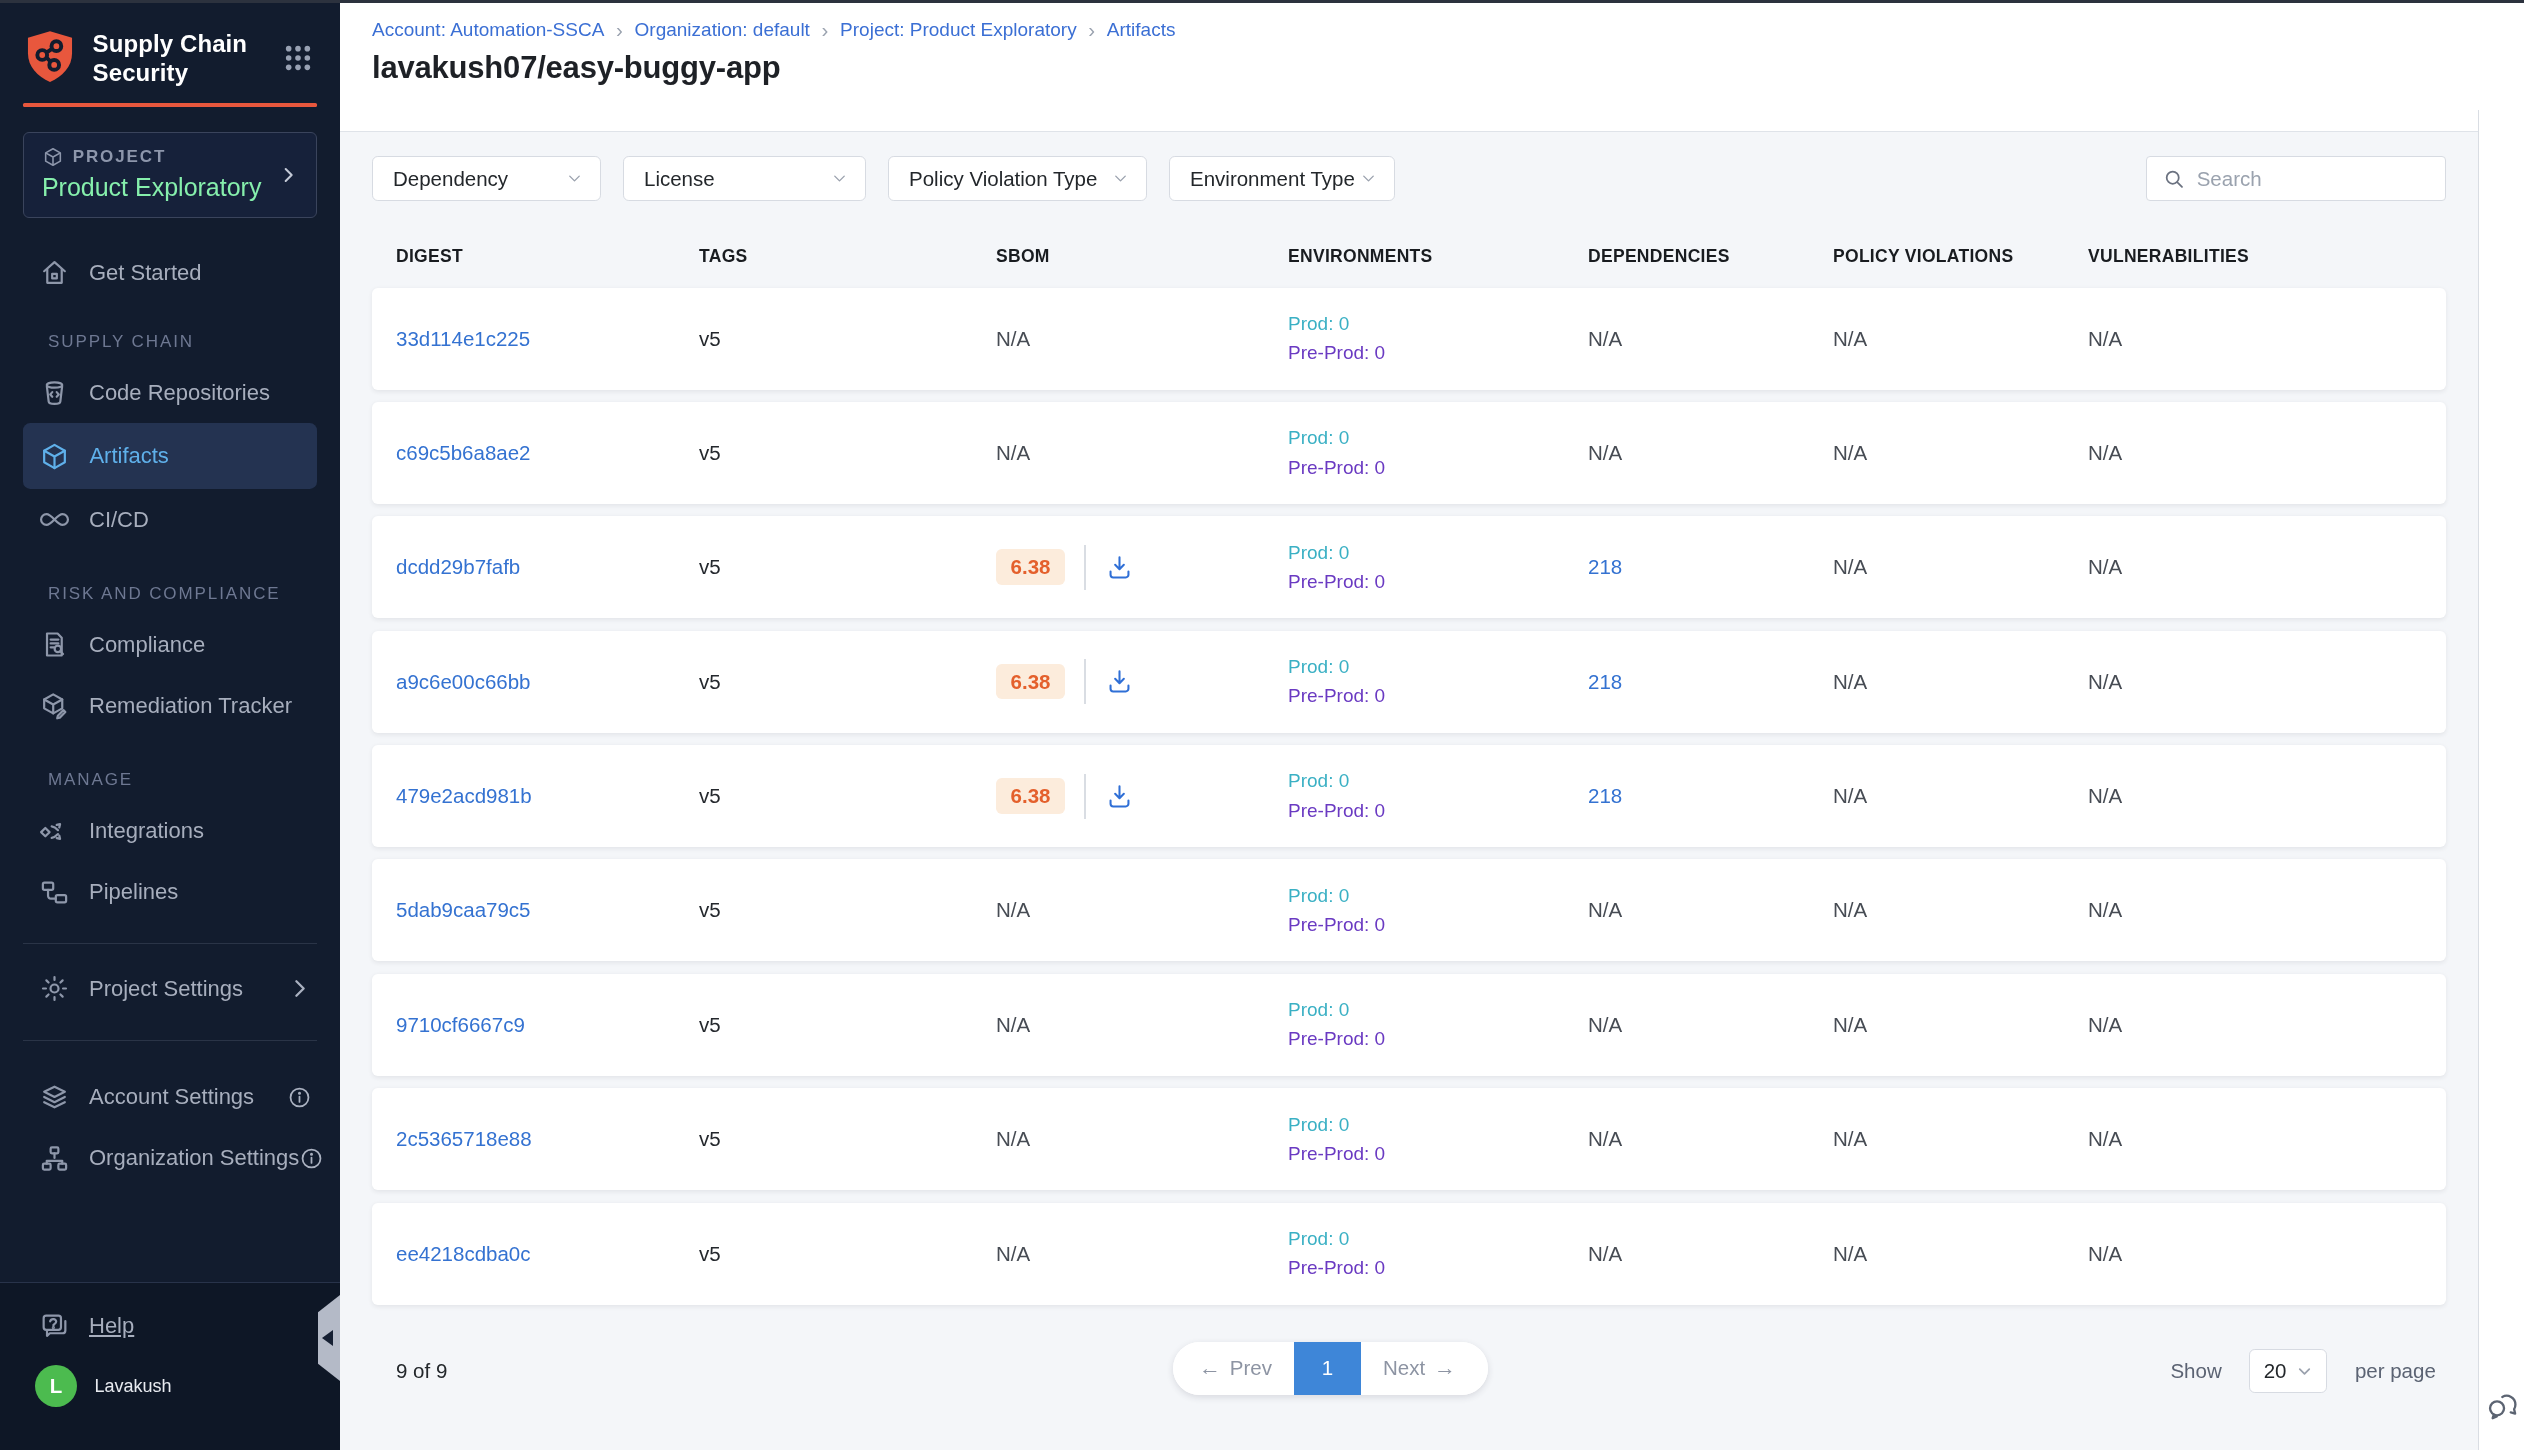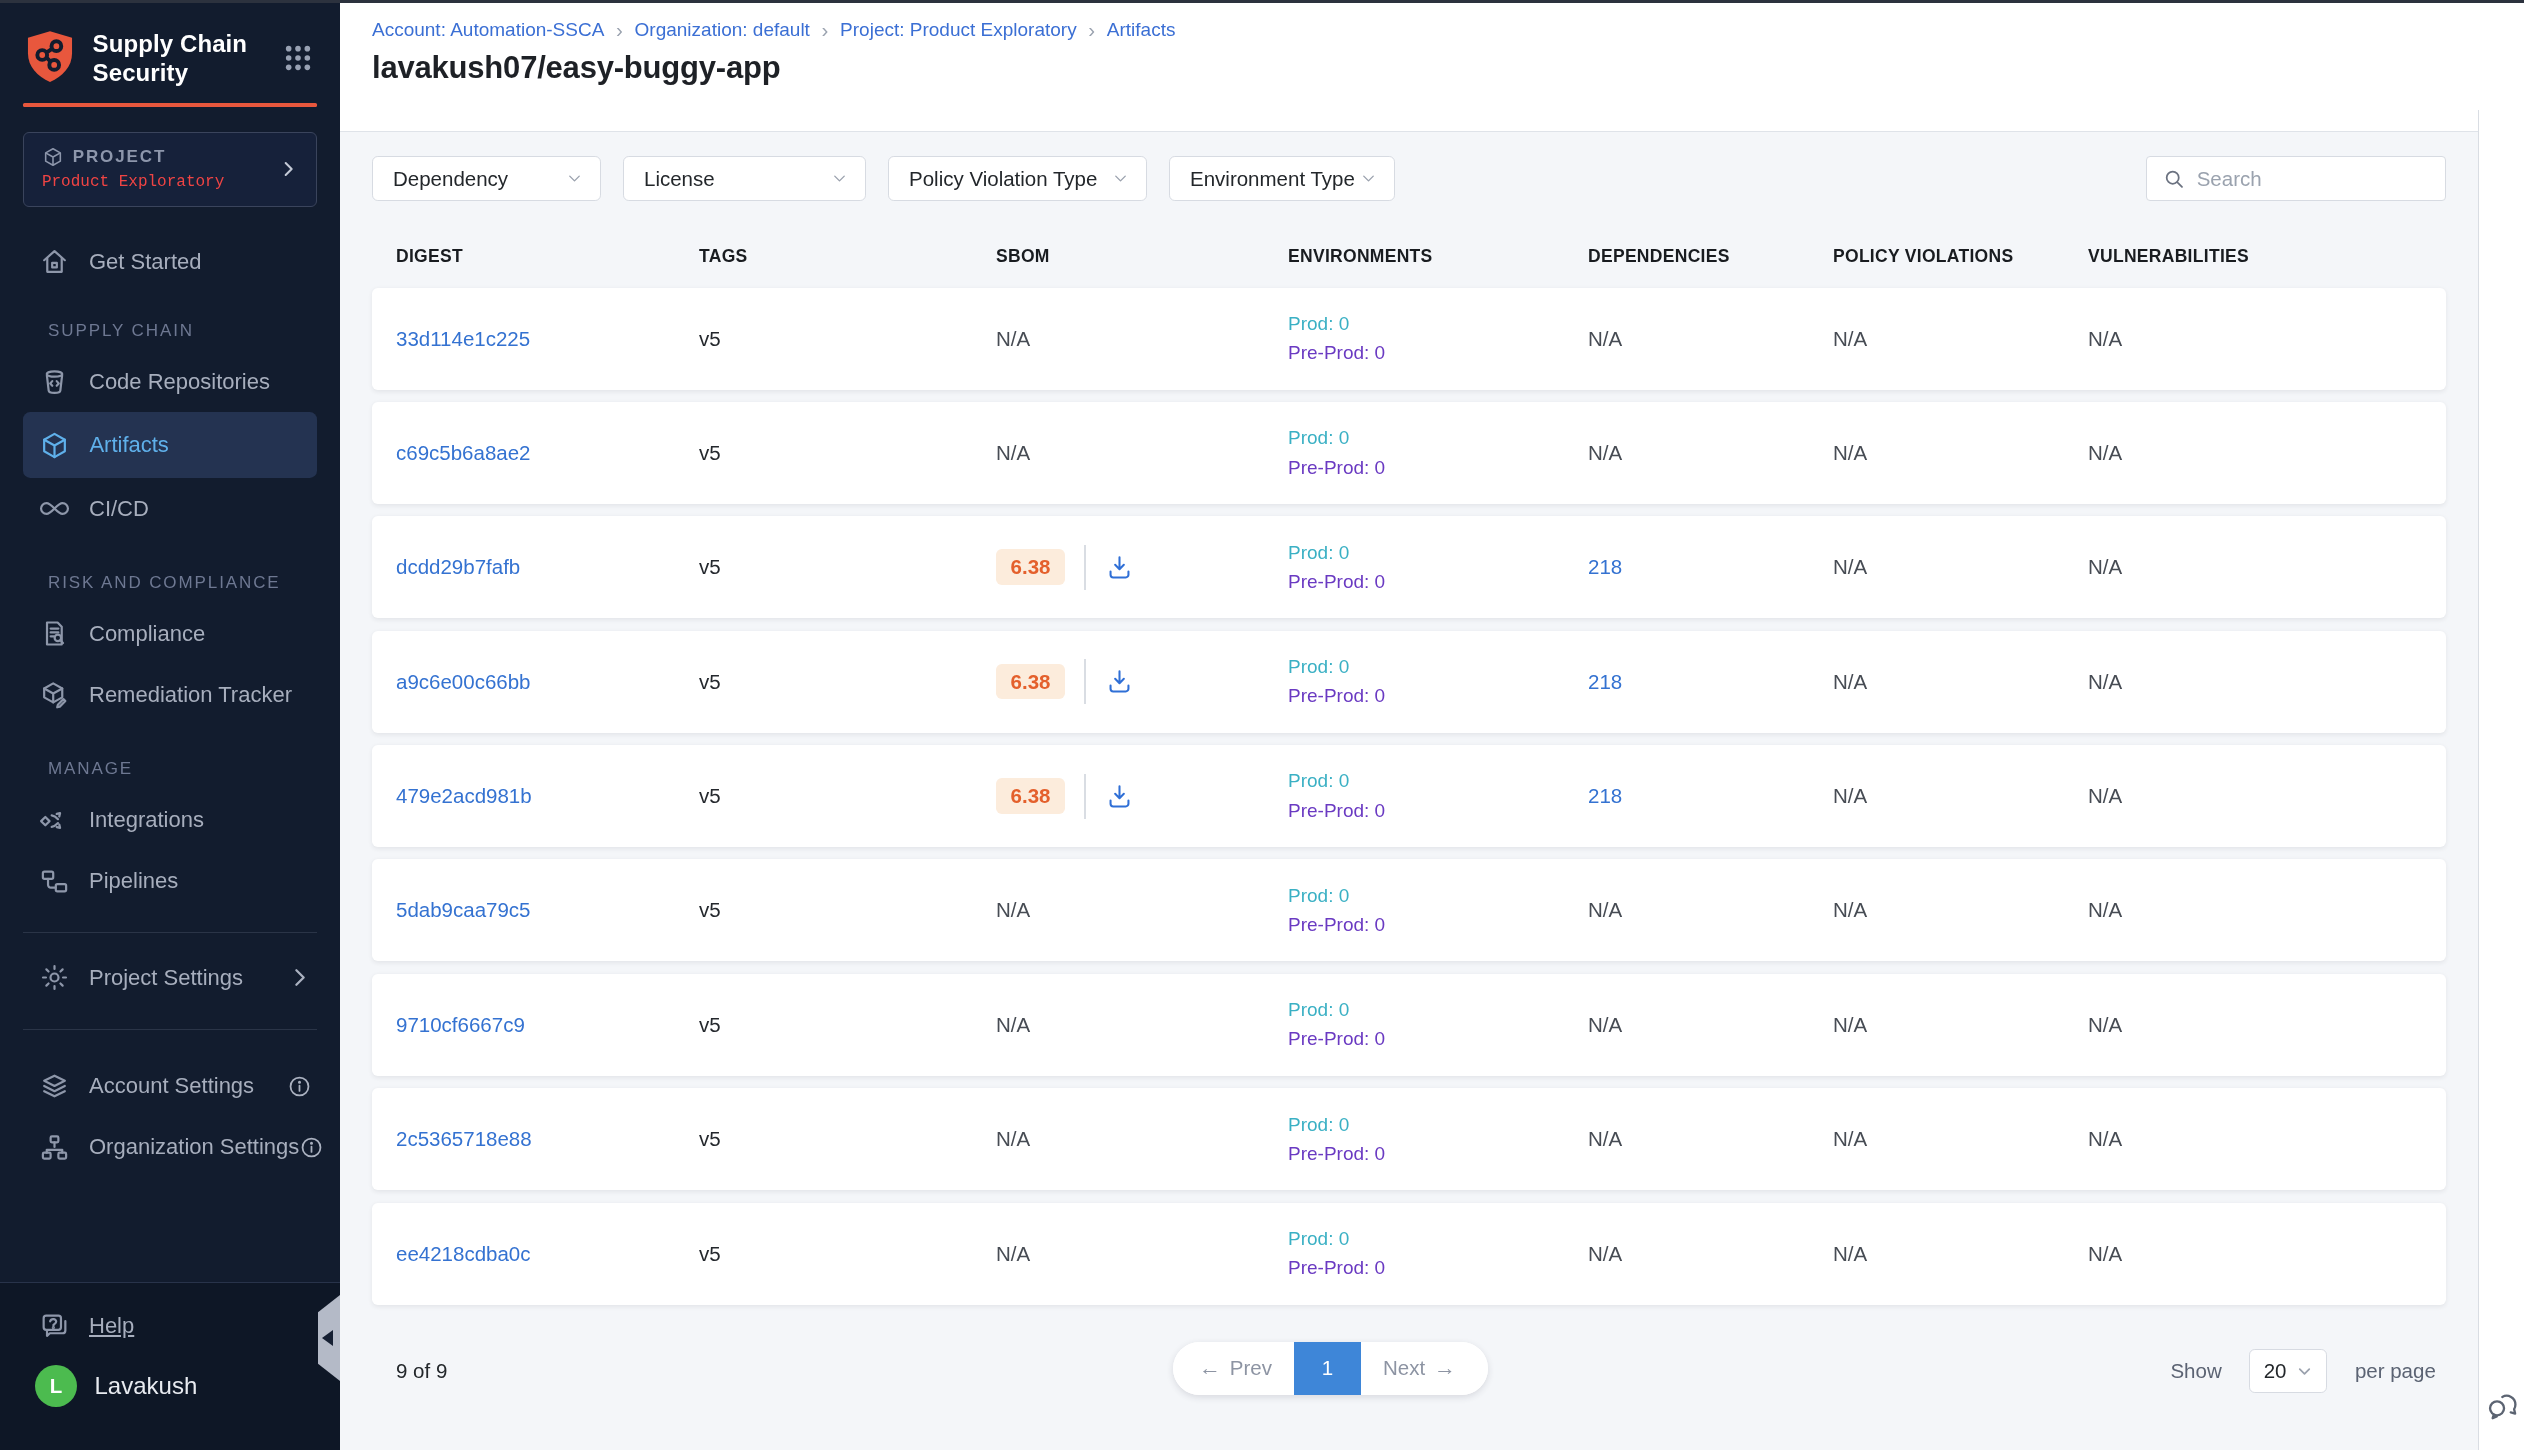--- a/index.html
+++ b/index.html
@@ -15,42 +15,42 @@
   .logo-text { margin-left:14.6px; color:#fff; font-size:24px; font-weight:700; line-height:29px; letter-spacing:0.1px; }
   .grid-icon { margin-left:auto; width:32px; height:32px; color:#98a1b3; cursor:pointer; }
   .grid-icon svg { width:32px; height:32px; }
   .brand-rule { height:3.7px; background:#e8573d; margin:16px 23.4px 0; border-radius:1.5px; }
 
   .project-card { margin:25px 23.4px 0; border:0.7px solid #3a445c; background:#16213a; border-radius:6px; padding:13px 14.6px 14.6px 17.5px; position:relative; cursor:pointer; }
   .project-top { display:flex; align-items:center; color:#8d96ab; }
   .project-top .pc-icon { width:22px; height:22px; margin-right:8.8px; }
   .project-top .pc-icon svg { width:22px; height:22px; }
   .project-label { font-size:17px; font-weight:700; letter-spacing:1.9px; }
-  .project-name { margin-top:5.8px; color:#ef4444; font-size:16px;font-family:Liberation Mono, monospace; }
+  .project-name { margin-top:5.8px; color:#86efac; font-size:25px; }
   .project-chev { position:absolute; right:17.5px; top:50%; transform:translateY(-50%); width:20.5px; height:20.5px; color:#c3c9d6; }
   .project-chev svg { width:20.5px; height:20.5px; }
 
   .nav-item { display:flex; align-items:center; height:61px; padding:0 23.4px 0 39px; font-size:22px; color:#a7aebd; cursor:pointer; white-space:nowrap; }
   .nav-icon { width:31px; height:31px; margin-right:19px; flex:0 0 auto; color:#8e97aa; }
   .nav-icon svg { width:31px; height:31px; }
   .nav-item.active { background:#243351; border-radius:7.3px; margin:0 23.4px; padding:0 0 0 16px; height:66px; color:#5fb0ea; }
   .nav-item.active .nav-icon { color:#5fb0ea; }
   .nav-item.first { margin-top:29px; height:51px; }
   .section-label { margin:34px 0 10.2px 48px; font-size:17px; letter-spacing:1.9px; color:#6e7892; }
   .nav-divider { height:0.7px; background:#2a3447; margin:20.5px 23.4px 0; }
   .mt20 { margin-top:14.6px; }
   .mt36 { margin-top:26px; }
   .right-adorn { margin-left:auto; margin-right:4.4px; width:25px; height:25px; color:#aab1c0; flex:0 0 auto; }
   .right-adorn svg { width:25px; height:25px; }
 
   .sidebar-footer { position:absolute; left:0; bottom:0; width:100%; height:169px; background:#0e1726; border-top:0.7px solid #28334a; }
   .sidebar-footer .nav-item { height:53px; margin-top:16px;text-decoration:underline; }
   .user-row { display:flex; align-items:center; padding-left:35px; margin-top:13px; cursor:pointer; }
   .avatar { width:42px; height:42px; border-radius:50%; background:#4cbb4f; color:#fff; font-size:20.5px; font-weight:700; display:flex; align-items:center; justify-content:center; margin-right:17.5px; }
-  .user-name { color:#e8ebf0; font-size:24px; }
+  .user-name { color:#e8ebf0; font-size:18px; }
 
   .collapse-handle { position:absolute; right:0; top:1295px; width:22px; height:86px; background:#b4bac7; clip-path:polygon(100% 0,100% 100%,0 80%,0 20%); display:flex; align-items:center; justify-content:center; cursor:pointer; }
   .collapse-handle .tri { width:0; height:0; border-top:8px solid transparent; border-bottom:8px solid transparent; border-right:11.7px solid #162033; margin-right:2.9px; }
 
   
   .main { position:absolute; left:340px; top:0; right:0; height:100%; }
   .main-header { height:132px; background:#fff; border-bottom:1.5px solid #dfe3e9; padding:17.5px 0 0 32px; }
   .breadcrumb { display:flex; align-items:center; font-size:19px; }
   .breadcrumb a.crumb { color:#3b6fd4; text-decoration:none; cursor:pointer; }
   .breadcrumb .sep { color:#9aa2af; margin:0 11.7px; font-size:20.5px; }

